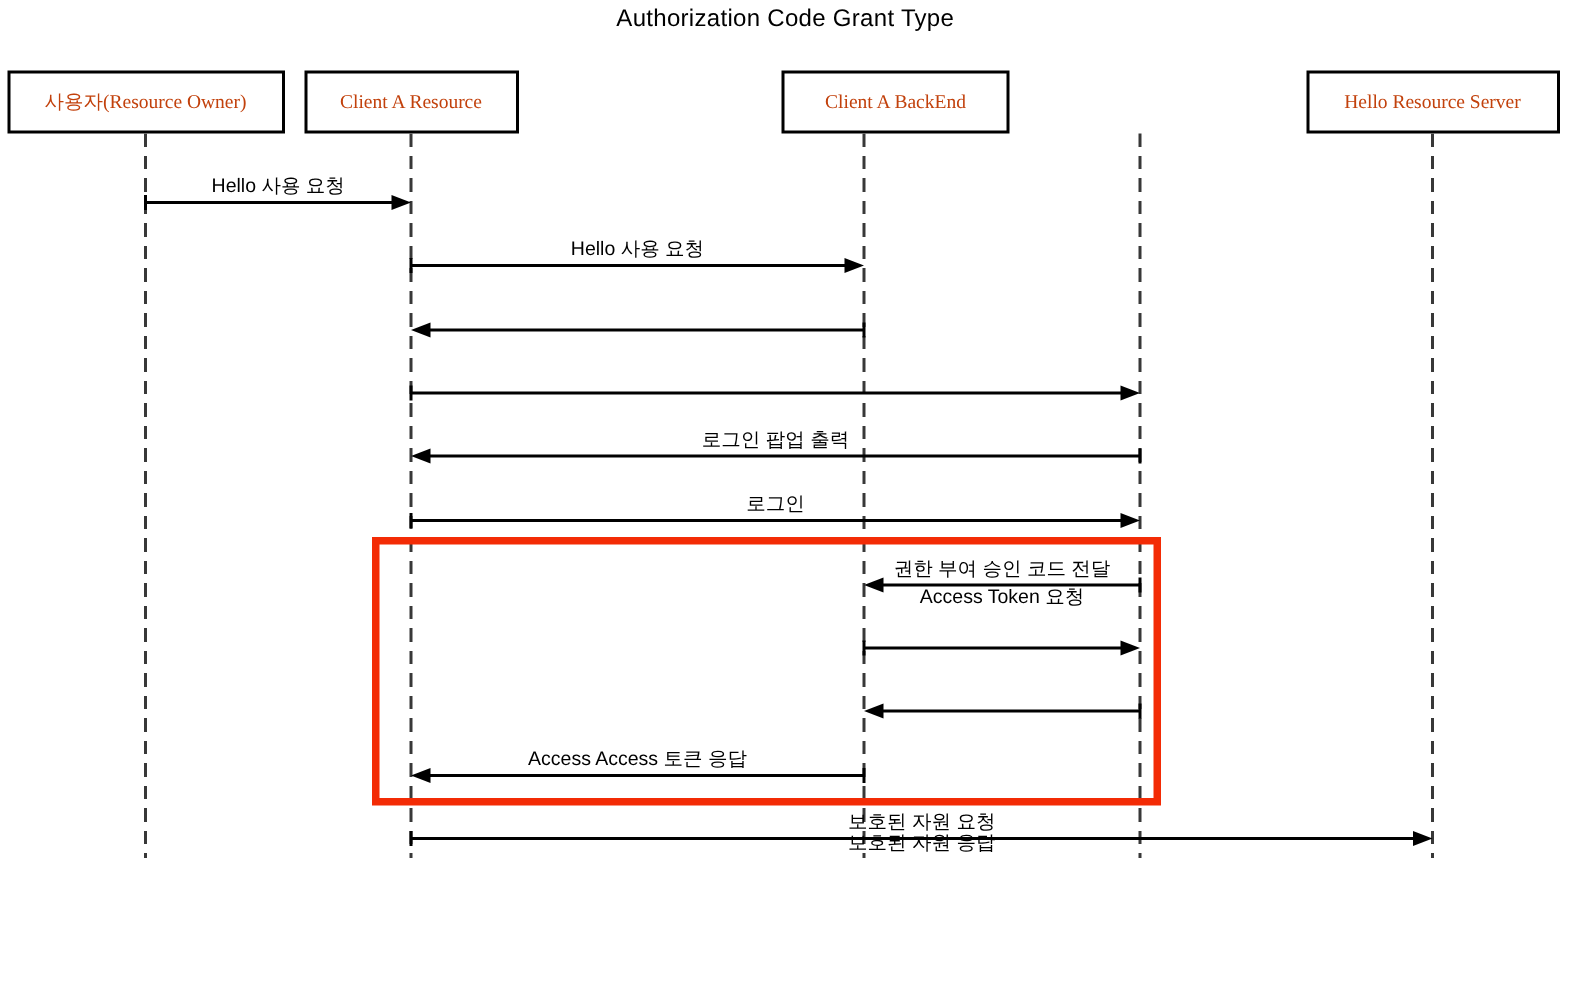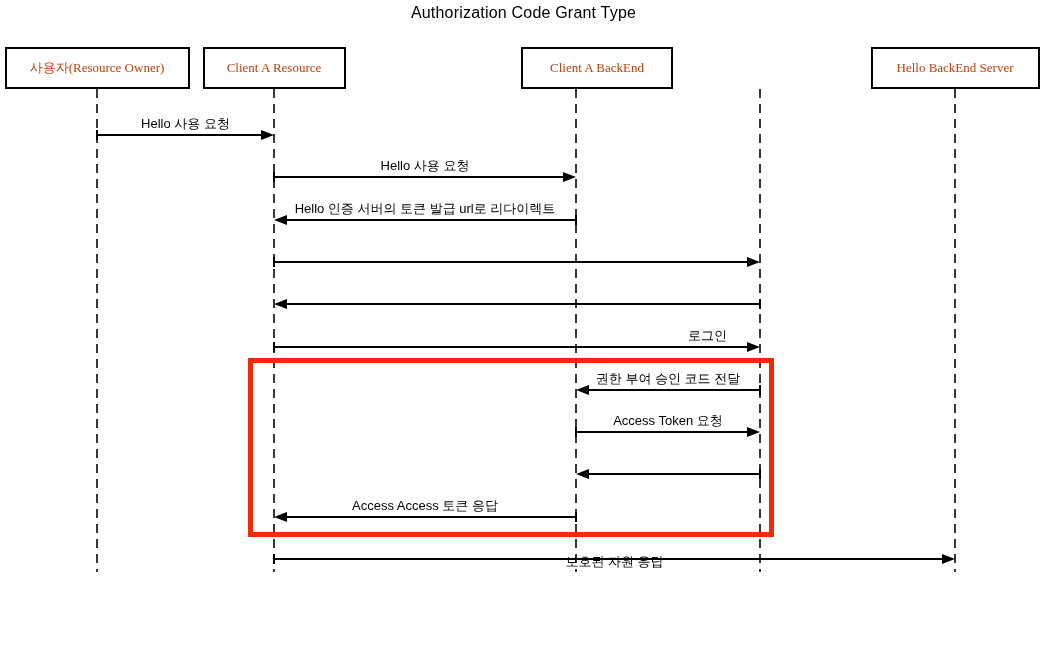--- a/index.html
+++ b/index.html
@@ -107,61 +107,62 @@
     <div class="participant-box" style="left: 202.5px; width: 143px;">
       <span class="participant-label">Client A Resource</span>
     </div>
     <div class="lifeline" style="left: 273px; height: 566px;"></div>
     <div class="participant-box" style="left: 500px; width: 152px; margin-left: 21px;">
       <span class="participant-label">Client A BackEnd</span>
     </div>
     <div class="lifeline" style="left: 575px; height: 566px;"></div>
     <div class="lifeline" style="left: 759px; height: 566px;"></div>
     <div class="participant-box" style="left: 870.5px; width: 169px;">
-      <span class="participant-label">Hello BackEnd Server</span>
+      <span class="participant-label">Hello Resource Server</span>
     </div>
     <div class="lifeline" style="left: 954px; height: 566px;"></div>
     <div class="message-line" style="left: 97px; top: 134px; width: 167px;"></div>
     <div class="message-tick" style="left: 96px; top: 130px;"></div>
     <div class="arrowhead right" style="left: 261px; top: 130px;"></div>
     <div class="message-label" style="left: -24.5px; top: 115px;">Hello 사용 요청</div>
     <div class="message-line" style="left: 274px; top: 176px; width: 292px;"></div>
     <div class="message-tick" style="left: 273px; top: 172px;"></div>
     <div class="arrowhead right" style="left: 563px; top: 172px;"></div>
     <div class="message-label" style="left: 215px; top: 157px;">Hello 사용 요청</div>
     <div class="message-line" style="left: 284px; top: 219px; width: 292px;"></div>
     <div class="message-tick" style="left: 575px; top: 215px;"></div>
     <div class="arrowhead left" style="left: 274px; top: 215px;"></div>
-    <div class="message-label" style="left: 215px; top: 200px;">Hello 인증 서버의 토큰 발급 url로 리다이렉트</div>
     <div class="message-line" style="left: 274px; top: 261px; width: 476px;"></div>
     <div class="message-tick" style="left: 273px; top: 257px;"></div>
     <div class="arrowhead right" style="left: 747px; top: 257px;"></div>
     <div class="message-line" style="left: 284px; top: 303px; width: 476px;"></div>
     <div class="message-tick" style="left: 759px; top: 299px;"></div>
     <div class="arrowhead left" style="left: 274px; top: 299px;"></div>
+    <div class="message-label" style="left: 307px; top: 284px;">로그인 팝업 출력</div>
     <div class="message-line" style="left: 274px; top: 346px; width: 476px;"></div>
     <div class="message-tick" style="left: 273px; top: 342px;"></div>
     <div class="arrowhead right" style="left: 747px; top: 342px;"></div>
-    <div class="message-label" style="left: 307px; top: 327px; text-align: right;">로그인</div>
+    <div class="message-label" style="left: 307px; top: 327px;">로그인</div>
     <div class="message-line" style="left: 586px; top: 389px; width: 174px;"></div>
     <div class="message-tick" style="left: 759px; top: 385px;"></div>
     <div class="arrowhead left" style="left: 576px; top: 385px;"></div>
     <div class="message-label" style="left: 458px; top: 370px; text-align: center;">권한 부여 승인 코드 전달</div>
     <div class="message-line" style="left: 576px; top: 431px; width: 174px;"></div>
     <div class="message-tick" style="left: 575px; top: 427px;"></div>
     <div class="arrowhead right" style="left: 747px; top: 427px;"></div>
-    <div class="message-label" style="left: 458px; top: 412px;">Access Token 요청</div>
+    <div class="message-label" style="left: 458px; top: 389px;">Access Token 요청</div>
     <div class="message-line" style="left: 586px; top: 473px; width: 174px;"></div>
     <div class="message-tick" style="left: 759px; top: 469px;"></div>
     <div class="arrowhead left" style="left: 576px; top: 469px;"></div>
     <div class="message-line" style="left: 284px; top: 516px; width: 292px;"></div>
     <div class="message-tick" style="left: 575px; top: 512px;"></div>
     <div class="arrowhead left" style="left: 274px; top: 512px;"></div>
     <div class="message-label" style="left: 215px; top: 497px;">Access Access 토큰 응답</div>
     <div class="message-line" style="left: 274px; top: 558px; width: 671px;"></div>
     <div class="message-tick" style="left: 273px; top: 554px;"></div>
     <div class="arrowhead right" style="left: 942px; top: 554px;"></div>
+    <div class="message-label" style="left: 404.5px; top: 539px;">보호된 자원 요청</div>
     <div class="message-line" style="left: 284px; top: 600px; width: 671px;"></div>
     <div class="message-tick" style="left: 954px; top: 596px;"></div>
     <div class="arrowhead left" style="left: 274px; top: 596px;"></div>
     <div class="message-label" style="left: 404.5px; top: 553px;">보호된 자원 응답</div>
     <div class="highlight-box" style="left: 248px; top: 358px; width: 526px; height: 179px; border-width: 5px; border-color: rgb(243, 43, 5);"></div>
   </div>
 
 </body></html>

